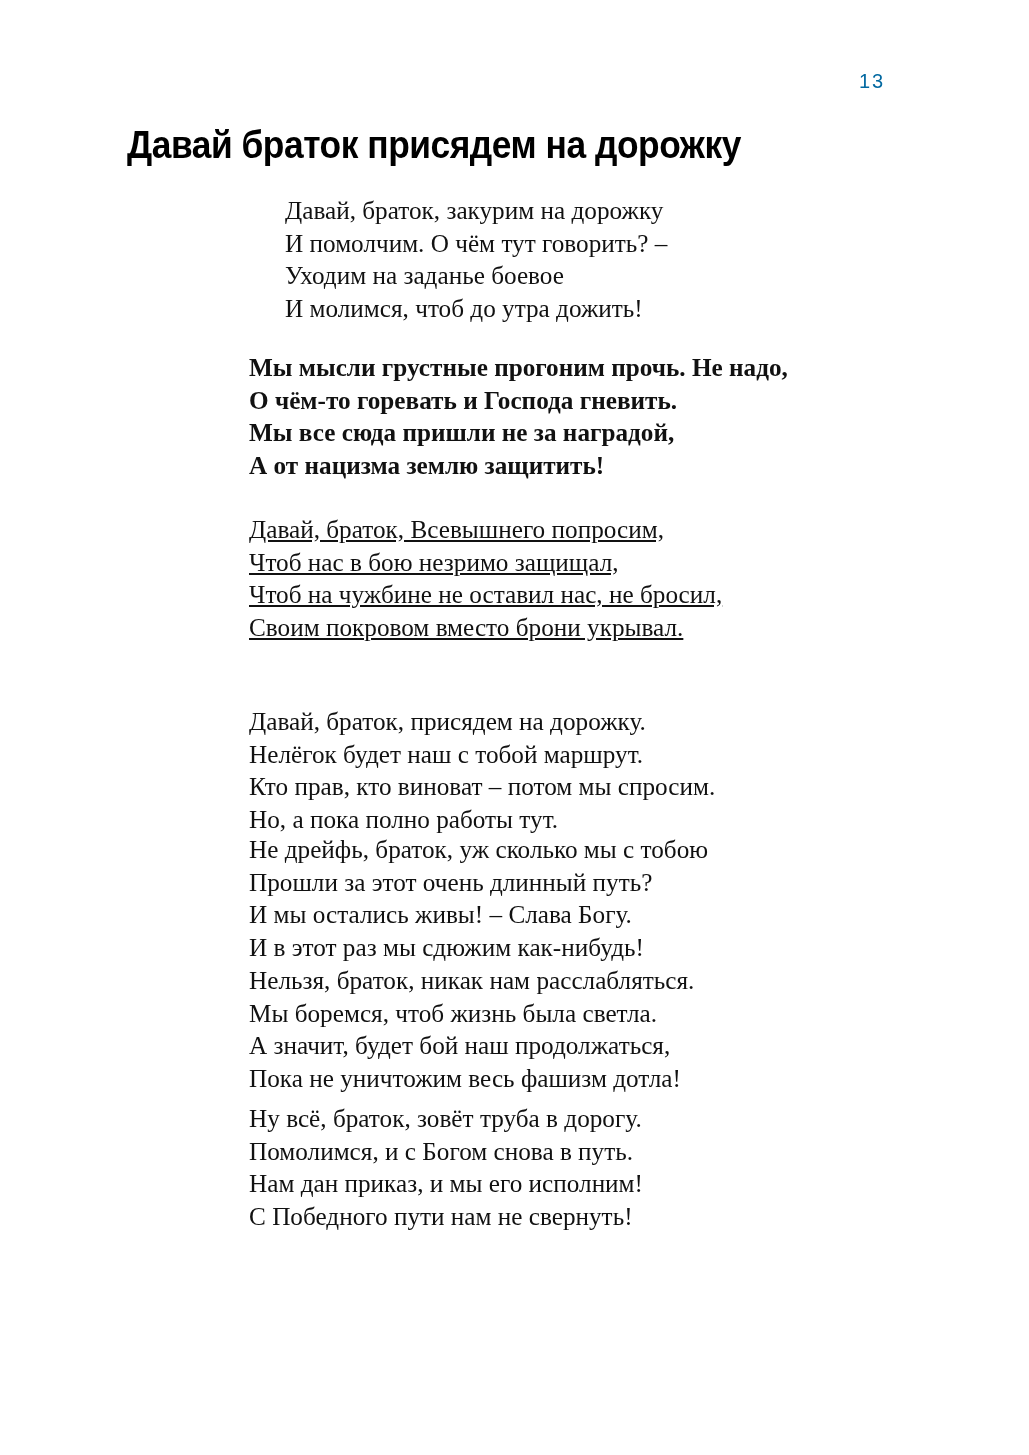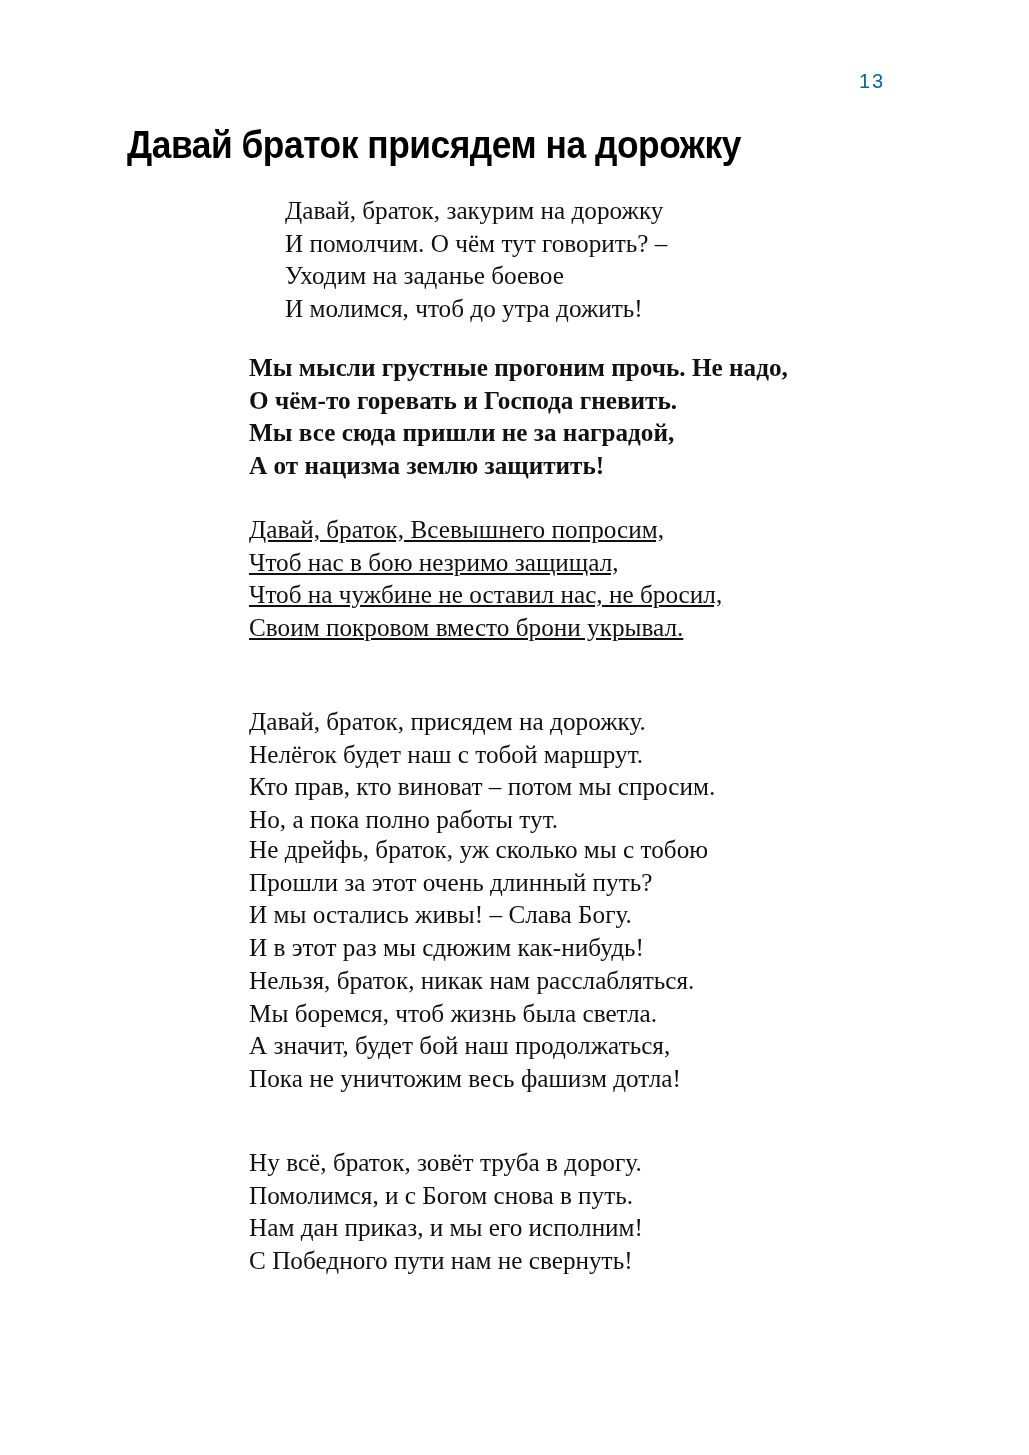--- a/index.html
+++ b/index.html
@@ -55,21 +55,21 @@
       white-space: nowrap;
       transform: scaleX(0.97);
       transform-origin: left center;
     }
     .stanza.s0 { position: absolute; top: 0px; margin-left: 36px; }
     .stanza.s1 { position: absolute; top: 157px; font-weight: bold; }
     .stanza.s2 { position: absolute; top: 319px; text-decoration: underline; }
     .stanza.s3 { position: absolute; top: 484px; margin-top: 27px; }
     .stanza.s4 { position: absolute; top: 639px; }
     .stanza.s5 { position: absolute; top: 770px; }
-    .stanza.s6 { position: absolute; top: 952px; }
+    .stanza.s6 { position: absolute; top: 908px; }
   </style>
 </head>
 <body>
 
 <div class="page-number">13</div>
 
 <h1 class="title">Давай браток присядем на дорожку</h1>
 
 <div class="poem">
   <div class="stanza s0">

